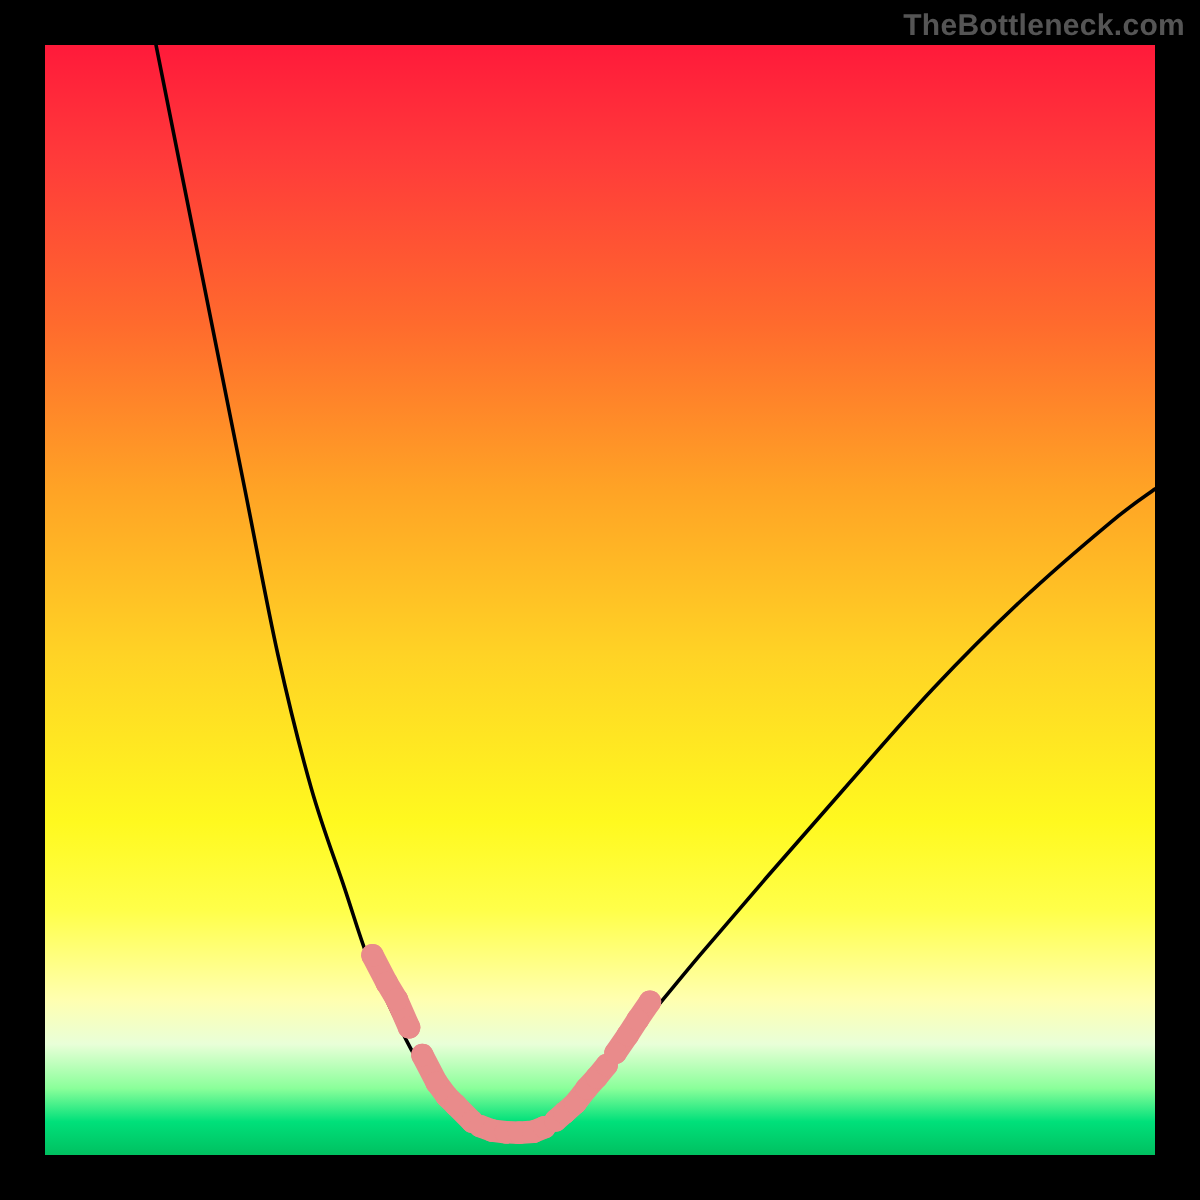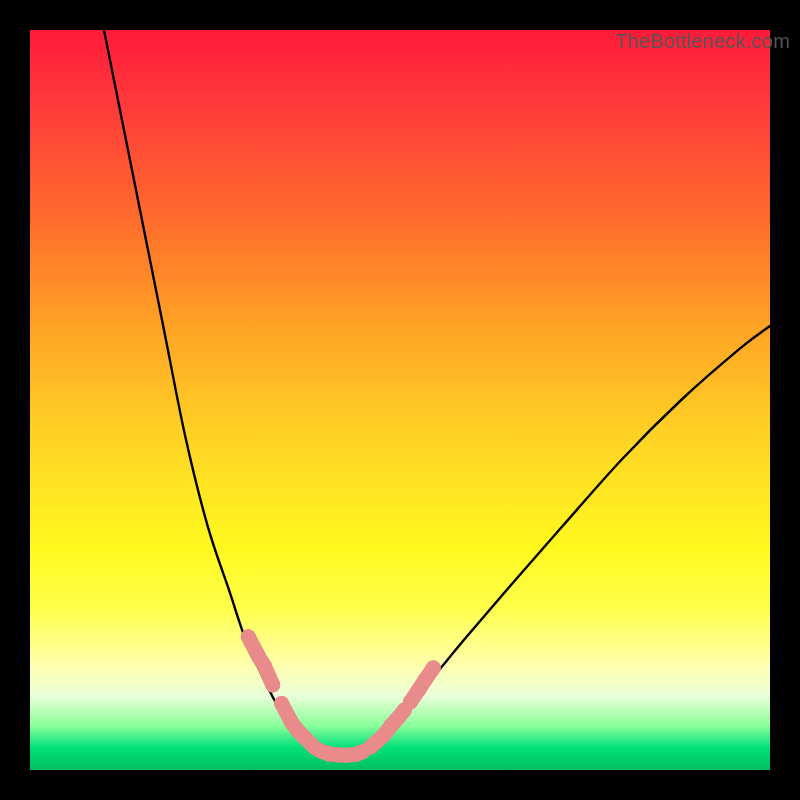--- a/index.html
+++ b/index.html
@@ -31,24 +31,23 @@
       #00e07a 97%,
       #00c060 100%
     );
   }
   .watermark {
     position: absolute;
     top: 6px;
     right: 10px;
     color: #555;
     font-size: 20px;
-    font-weight: 400;
+    font-weight: 700;
     letter-spacing: 0.2px;
     z-index: 20;
-    margin-top: 24px;
   }
   svg.curves {
     position: absolute;
     left: 0;
     top: 0;
     width: 740px;
     height: 740px;
     z-index: 10;
   }
 </style>

